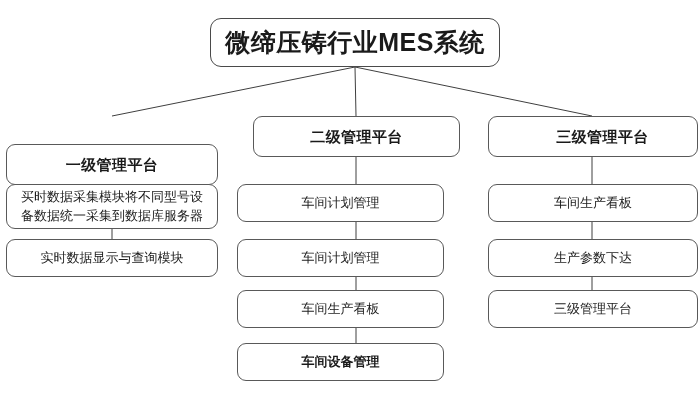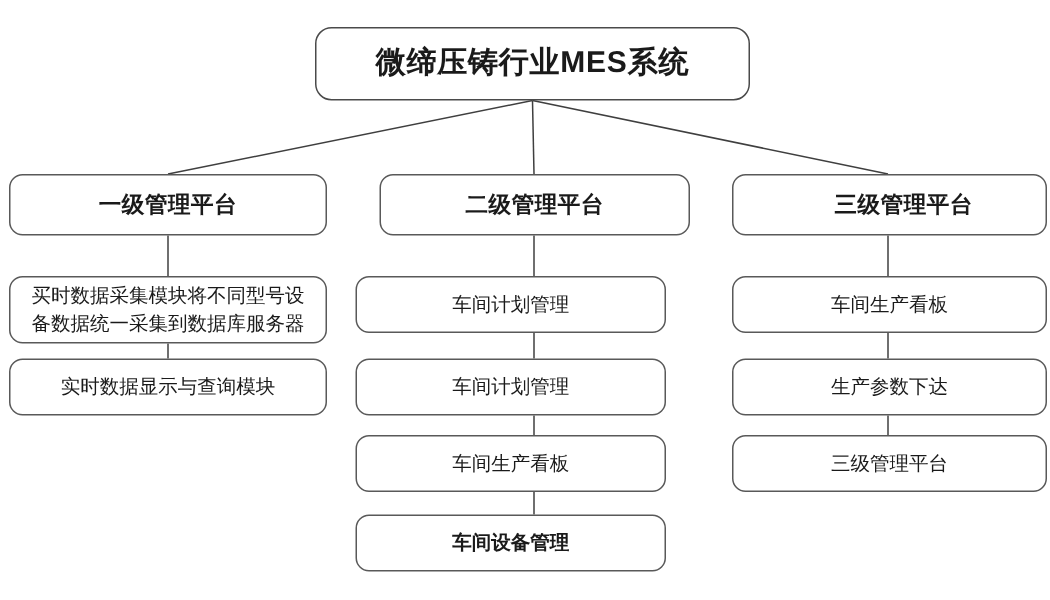--- a/index.html
+++ b/index.html
@@ -39,32 +39,32 @@
     line-height: 1.18;
     z-index: 2;
   }
   .node-root {
     left: 210px;
     top: 18px;
     width: 290px;
     height: 49px;
     border-radius: 11px;
     border-color: #4a4a4a;
-    font-size: 20px;
+    font-size: 25px;
     font-weight: bold;
     letter-spacing: 0.5px;
   }
   .node-tier {
     top: 116px;
     height: 41px;
     font-size: 15px;
     font-weight: bold;
     letter-spacing: 0.4px;
   }
-  .tier-left  { left: 6px;   width: 212px; }
+  .tier-left  { left: 6px;   width: 212px; margin-top: 28px; }
   .tier-mid   { left: 253px; width: 207px; }
   .tier-right { left: 488px; width: 210px; padding-left: 19px; }
 
   .node-leaf {
     font-size: 13px;
     font-weight: normal;
   }
   .leaf-col-left  { left: 6px;   width: 212px; }
   .leaf-col-mid   { left: 237px; width: 207px; }
   .leaf-col-right { left: 488px; width: 210px; }

